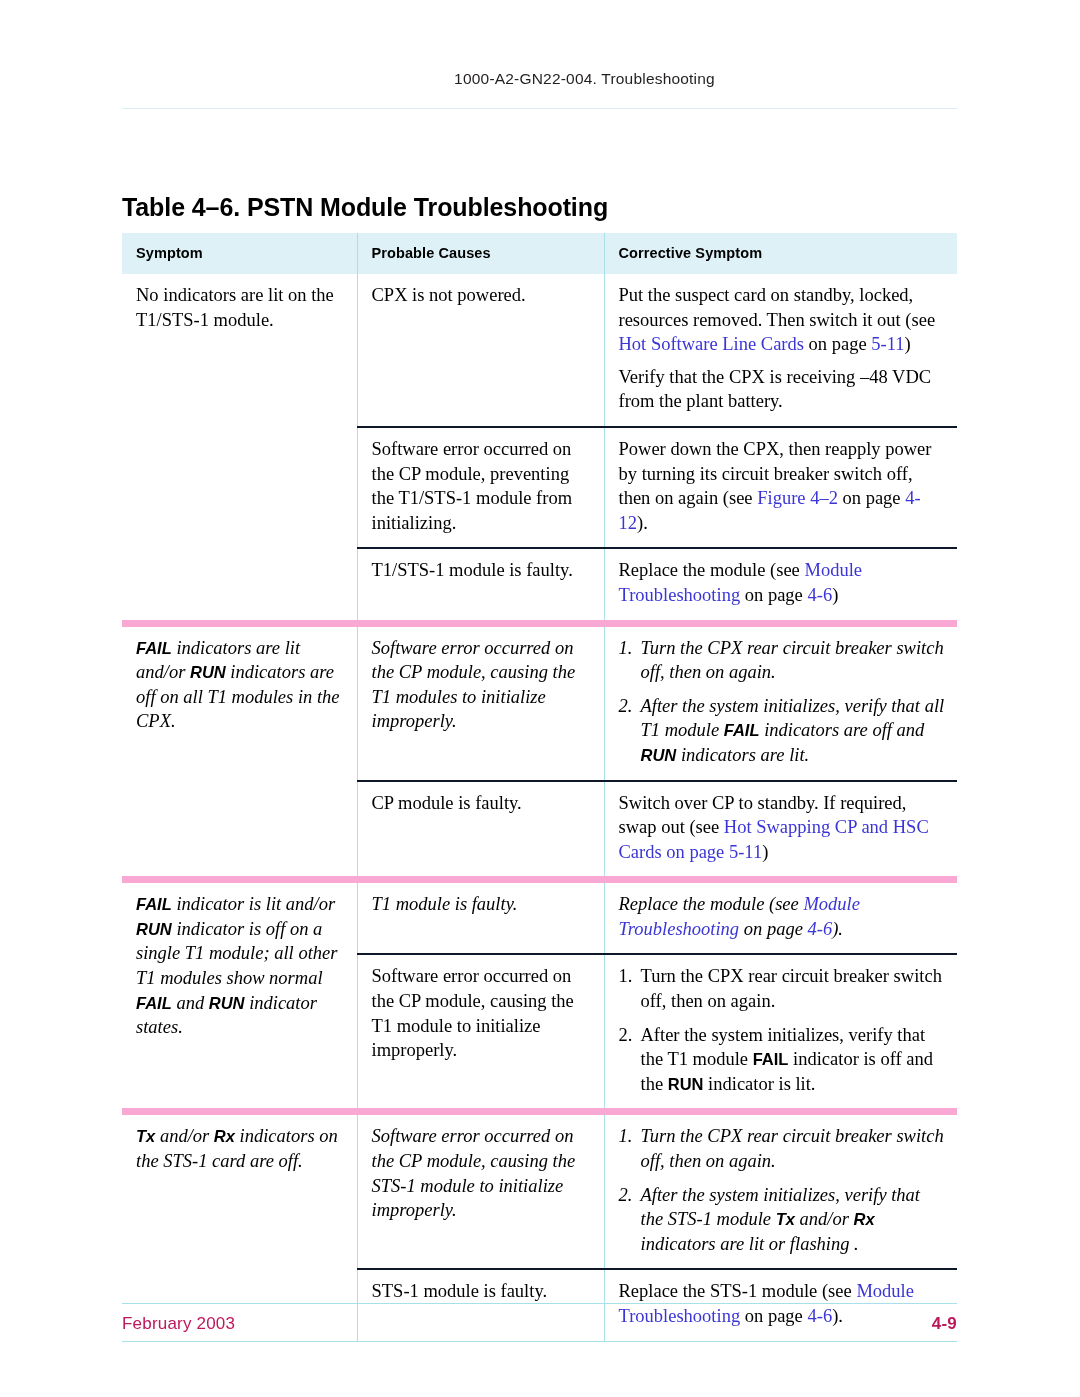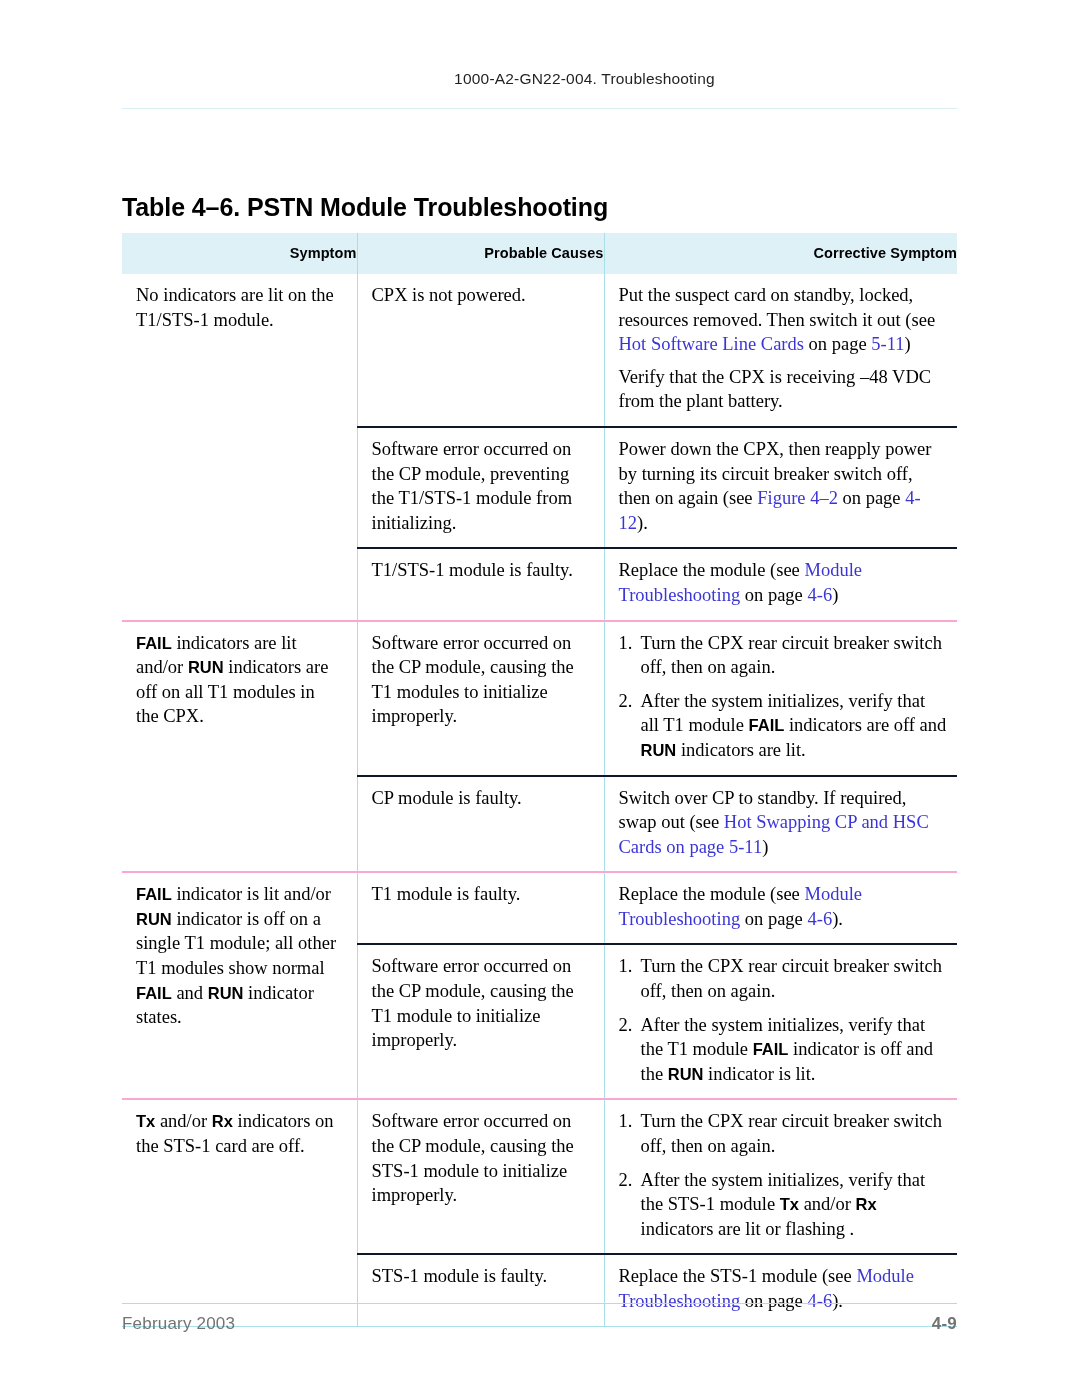--- a/index.html
+++ b/index.html
@@ -63,40 +63,40 @@
   }
   .doc-table col.c1 { width: 235px; }
   .doc-table col.c2 { width: 247px; }
   .doc-table col.c3 { width: 353px; }
 
   .doc-table th {
     background: #ddf1f7;
     font-family: "Liberation Sans", sans-serif;
     font-weight: bold;
     font-size: 14.5px;
-    text-align: right;
+    text-align: left;
     vertical-align: middle;
     padding: 12px 0 13px 14px;
     color: #000000;
     border-right: 1px solid #a8dfe8;
     letter-spacing: 0.1px;
   }
   .doc-table th.last { border-right: none; }
 
   .doc-table td {
     vertical-align: top;
     font-size: 18.5px;
     line-height: 1.33;
     padding: 9px 16px 12px 14px;
     border-right: 1px solid #a8dfe8;
   }
   .doc-table td.last { border-right: none; padding-right: 10px; }
 
   
-  tr.sep-full > td { border-top: 2px solid #f9a8d4; }
+  tr.sep-full > td { border-top: 7px solid #f9a8d4; font-style: italic; }
   tr.sep-part > td.rule { border-top: 2px solid #0f172a; }
   tr.tbl-end > td { border-top: 1px solid #a8dfe8; }
 
   .sym-cell { padding-top: 9px; }
 
   
   .p { margin: 0 0 8px 0; }
   .p:last-child { margin-bottom: 0; }
 
   
@@ -134,21 +134,21 @@
     position: absolute;
     left: 122px;
     top: 1314px;
     width: 835px;
     display: flex;
     justify-content: space-between;
     align-items: baseline;
     font-family: "Liberation Sans", sans-serif;
     font-size: 17px;
     letter-spacing: 0.2px;
-    color: #737373;
+    color: #be185d;
   }
   .page-footer .date { font-weight: normal; }
   .page-footer .pageno { font-weight: bold; }
 </style>
 </head>
 <body>
 
 <div class="page-header">
   <span>1000-A2-GN22-00</span>
   <span>4. Troubleshooting</span>

